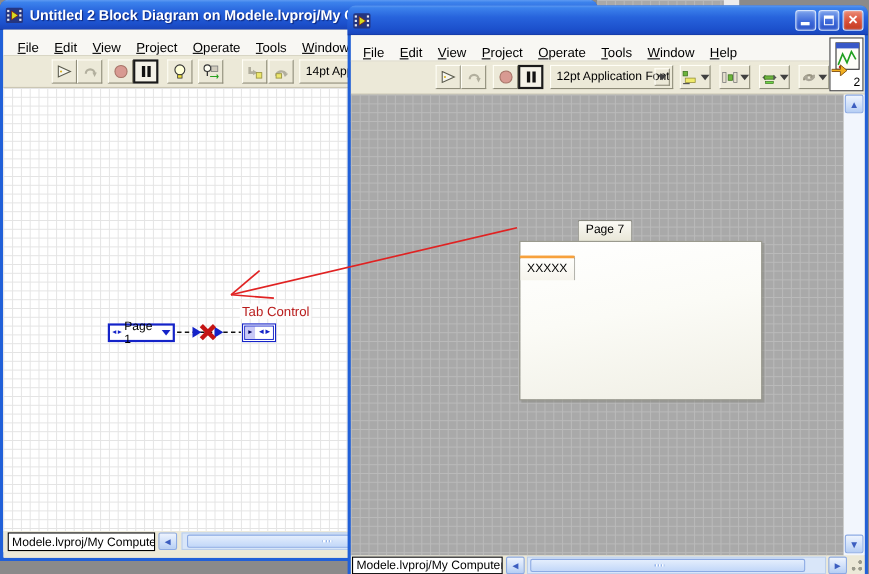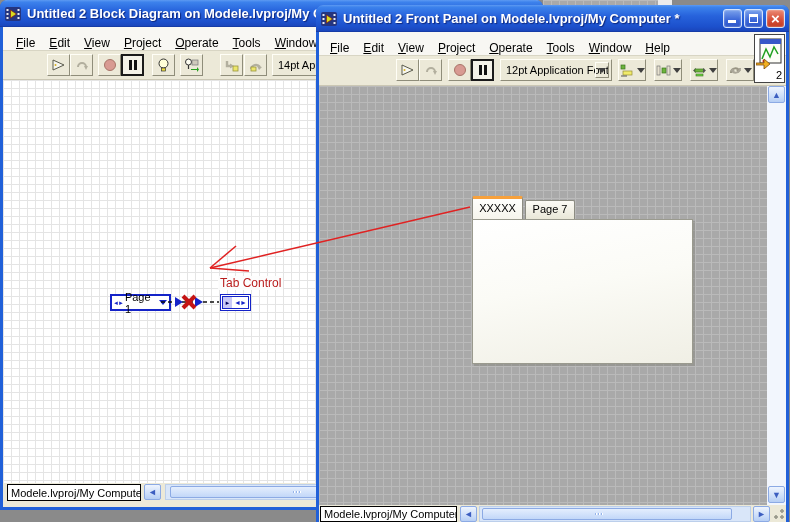--- a/index.html
+++ b/index.html
@@ -66,39 +66,39 @@
   .vtrack { background:#f2f6fd; }
   .statusbox { background:#fff; border:1px solid #000; font-size:11px;
     display:flex; align-items:center; padding-left:3px; white-space:nowrap; overflow:hidden; }
   .gripcorner { position:absolute; width:12px; height:12px;
     background:
       radial-gradient(circle at 9px 3px,#9a9a8c 1.5px,transparent 2px),
       radial-gradient(circle at 9px 9px,#9a9a8c 1.5px,transparent 2px),
       radial-gradient(circle at 3px 9px,#9a9a8c 1.5px,transparent 2px); }
   
   .enumconst { position:absolute; width:61px; height:17px; border:2px solid #1423c8;
-    background:#fff; display:flex; align-items:center;margin-left:12px; }
+    background:#fff; display:flex; align-items:center; }
   .enumconst .incdec { font-size:6px; color:#1423c8; letter-spacing:-1px; margin-left:1px; }
   .enumconst .etext { font-size:11px; flex:1; padding-left:2px; }
   .enumconst .etri { width:0; height:0; border-left:4px solid transparent;
     border-right:4px solid transparent; border-top:5px solid #1423c8; margin-right:2px; }
   .terminal { position:absolute; width:31px; height:17px; border:1px solid #1423c8;
     background:#fff; padding:1px; }
   .terminal .inner { width:100%; height:100%; border:1px solid #1423c8; display:flex; }
   .terminal .tleft { width:9px; background:#c9c9f6; color:#000060; font-size:6px;
     display:flex; align-items:center; justify-content:center; }
   .terminal .tright { flex:1; background:#fff; color:#1423c8; font-size:7px; letter-spacing:-1px;
     display:flex; align-items:center; justify-content:center; }
   .dlabel { position:absolute; font-size:12px; color:#b91c1c; background:rgba(253,253,253,.92);
     padding:0 2px; white-space:nowrap; }
   
   .tab { position:absolute; border:1px solid #8c8c82; border-bottom:none;
     border-radius:2px 2px 0 0; font-size:11px; text-align:center; }
   .tab.active { background:linear-gradient(180deg,#fefefc,#f6f4ec);
-    border-top:3px solid #f7a13c; z-index:3; }
+    border-top:3px solid #f7a13c; z-index:3;margin-top:36px; }
   .tab.idle { background:linear-gradient(180deg,#fbfaf5,#e9e7d8); z-index:1; }
   .tabbody { position:absolute; background:linear-gradient(170deg,#ffffff 0%,#fbfbf6 45%,#f0efe5 100%);
     border:1px solid #9a9a8e; z-index:2;
     box-shadow:2px 2px 0 rgba(130,130,122,.45); }
   .vi-icon-box { position:absolute; background:#fff; border:1px solid #444; z-index:6; }
   .vi-num { position:absolute; right:2px; bottom:1px; font-size:11px; }
   svg { display:block; }
 </style>
 </head>
 <body>
@@ -235,21 +235,20 @@
       <svg class="appicon" viewBox="0 0 16 16">
         <rect x="0" y="1" width="16" height="14" rx="2" fill="#25357f"></rect>
         <rect x="1.5" y="3" width="2" height="2" fill="#e8e8f0"></rect>
           <rect x="1.5" y="7" width="2" height="2" fill="#e8e8f0"></rect>
           <rect x="1.5" y="11" width="2" height="2" fill="#e8e8f0"></rect>
         <rect x="12.5" y="3" width="2" height="2" fill="#e8e8f0"></rect>
           <rect x="12.5" y="7" width="2" height="2" fill="#e8e8f0"></rect>
           <rect x="12.5" y="11" width="2" height="2" fill="#e8e8f0"></rect>
         <polygon points="5.5,4 11.5,8 5.5,12" fill="#d8dc20" stroke="#8a2010" stroke-width=".7"></polygon>
       </svg>
-      <span class="titletext">Untitled 2 Front Panel on Modele.lvproj/My Computer *</span>
       <div class="winbtn" style="right:47px;">
         <div class="minglyph"></div>
       </div>
       <div class="winbtn" style="right:26px;">
         <div class="maxglyph"></div>
       </div>
       <div class="winbtn close" style="right:4px;">
         <span class="xglyph">×</span>
       </div>
     </div>

